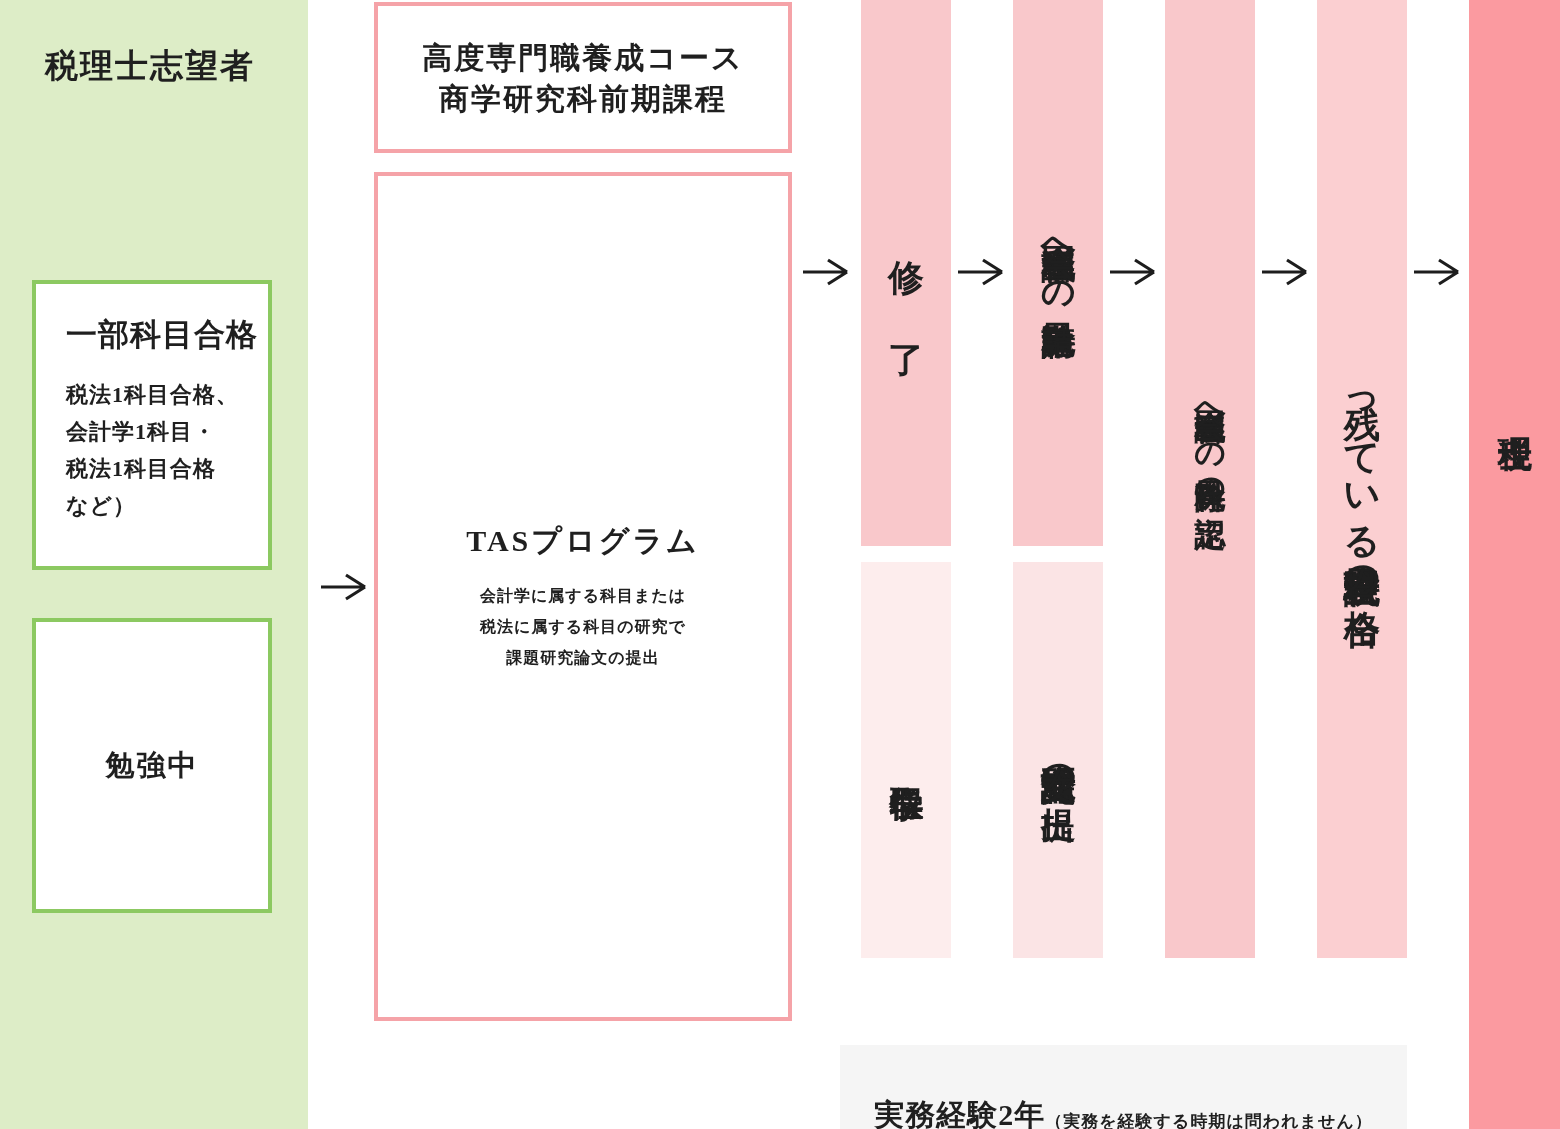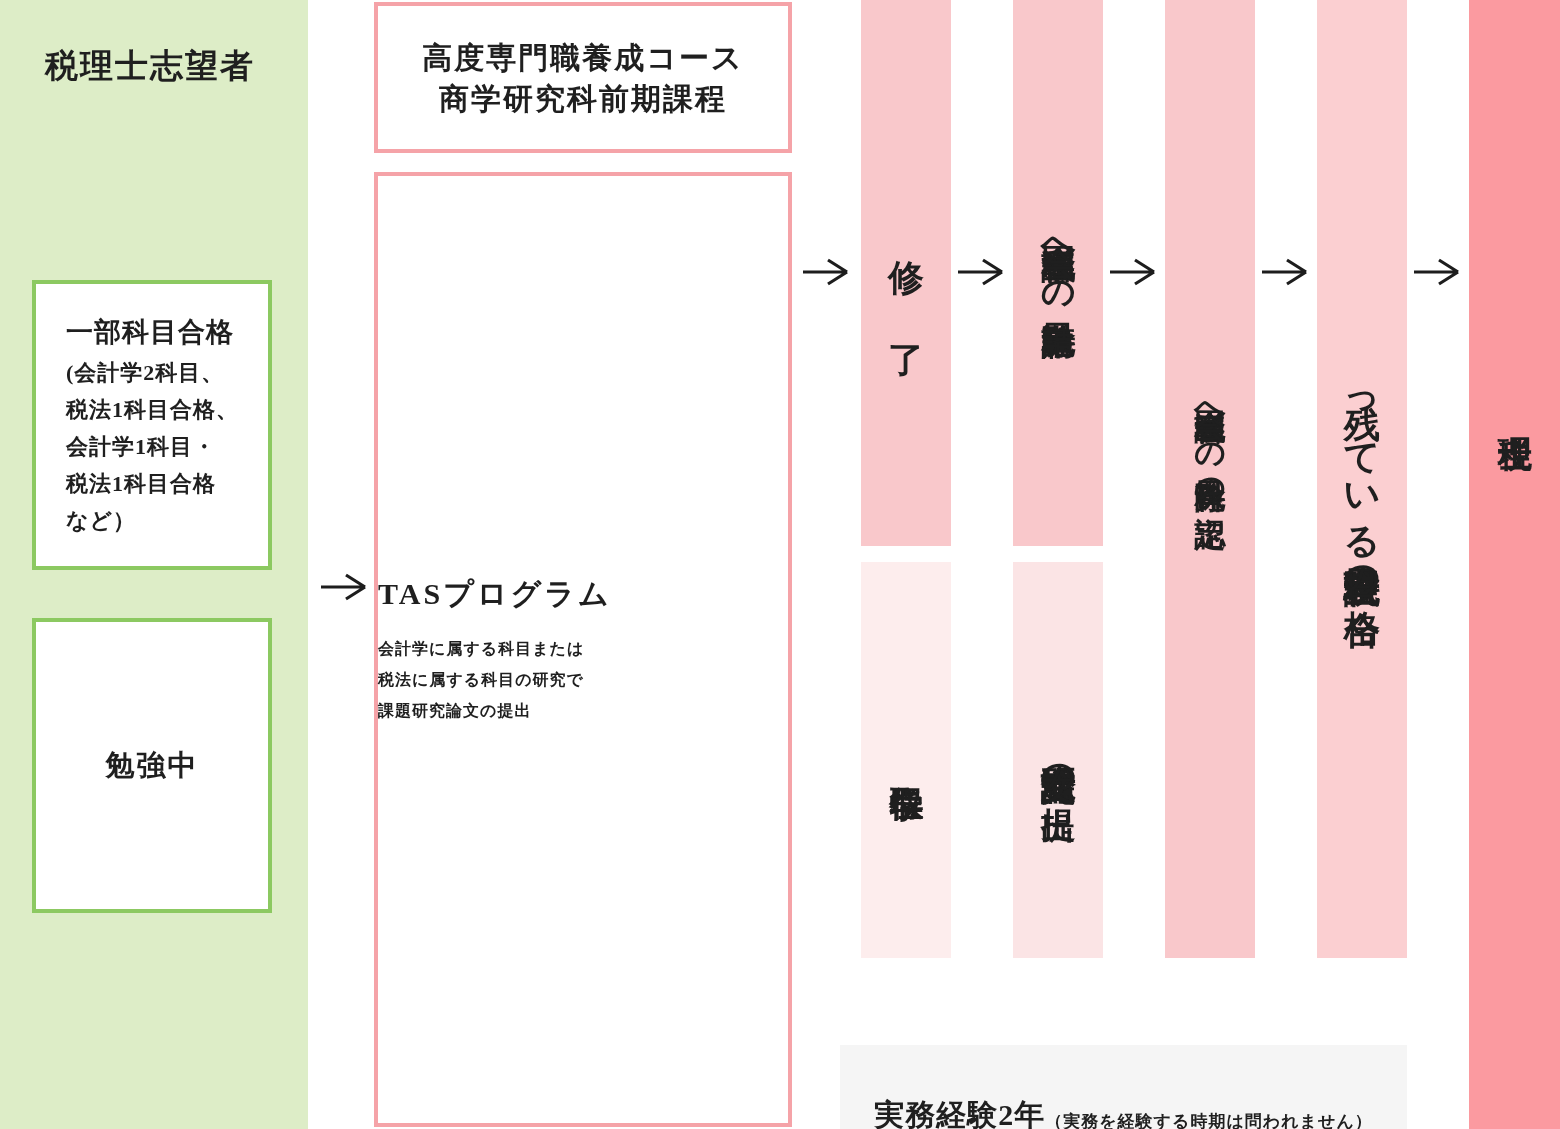--- a/index.html
+++ b/index.html
@@ -17,33 +17,33 @@
   
   .green-panel { left:0; top:0; width:308px; height:1129px; background: var(--green-bg, #DDEDC7); }
   .aspirant-title { left:45px; top:44px; font-size:33px; font-weight:bold; letter-spacing:2px; }
 
   .green-box {
     left:32px; width:240px;
     background:#ffffff;
     border:4px solid var(--green-border, #8CC961);
   }
   .partial-box { top:280px; height:290px; padding:30px 0 0 30px; }
-  .partial-title { font-size:27px; font-weight:bold; margin-bottom:4px; letter-spacing:1px; }
+  .partial-title { font-size:31px; font-weight:bold; margin-bottom:20px; letter-spacing:1px; }
   .partial-line { font-size:22px; font-weight:600; line-height:37px; letter-spacing:1px; }
   .studying-box { top:618px; height:295px; display:flex; align-items:center; justify-content:center; }
   .studying-label { font-size:29px; font-weight:bold; letter-spacing:2px; }
 
   
   .pink-box { background:#ffffff; border:4px solid var(--pink-border, #F5A3A8); }
   .course-box { left:374px; top:2px; width:418px; height:151px;
     display:flex; flex-direction:column; align-items:center; justify-content:center;
     text-align:center; }
   .course-line { font-size:30px; font-weight:bold; line-height:41px; letter-spacing:2px; }
-  .tas-box { left:374px; top:172px; width:418px; height:955px;
-    display:flex; flex-direction:column; align-items:flex-start; justify-content:center;
+  .tas-box { left:374px; top:172px; width:418px; height:849px;
+    display:flex; flex-direction:column; align-items:center; justify-content:center;
     text-align:center; }
   .tas-title { font-size:30px; font-weight:bold; letter-spacing:3px; margin-bottom:18px; }
   .tas-line { font-size:16px; font-weight:600; line-height:31px; letter-spacing:1px; }
 
   
   .col { display:flex; align-items:center; justify-content:center; }
   .vtext {
     writing-mode: vertical-rl;
     text-orientation: upright;
     font-weight: bold;
@@ -88,21 +88,20 @@
 </head>
 <body>
 
 <div class="canvas">
 
   <div class="abs green-panel">
     <div class="abs aspirant-title">税理士志望者</div>
 
     <div class="abs green-box partial-box">
       <div class="partial-title">一部科目合格</div>
-      <div class="partial-line">(会計学2科目、</div>
       <div class="partial-line">税法1科目合格、</div>
       <div class="partial-line">会計学1科目・</div>
       <div class="partial-line">税法1科目合格</div>
       <div class="partial-line">など）</div>
     </div>
 
     <div class="abs green-box studying-box">
       <div class="studying-label">勉強中</div>
     </div>
   </div>

